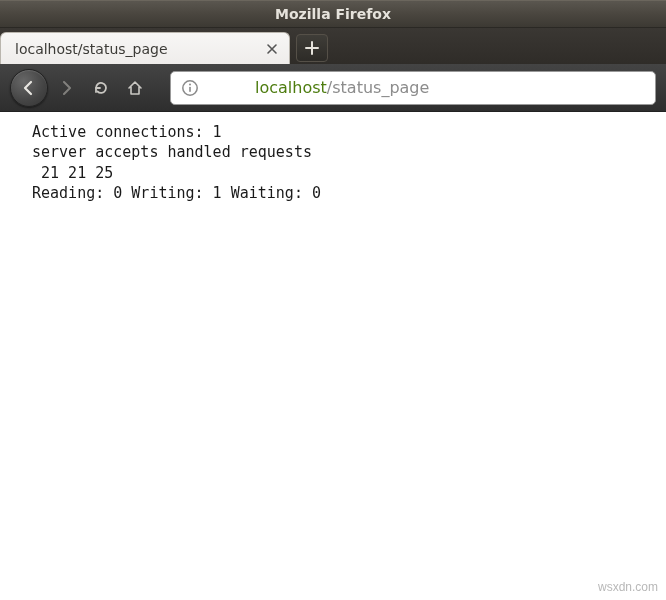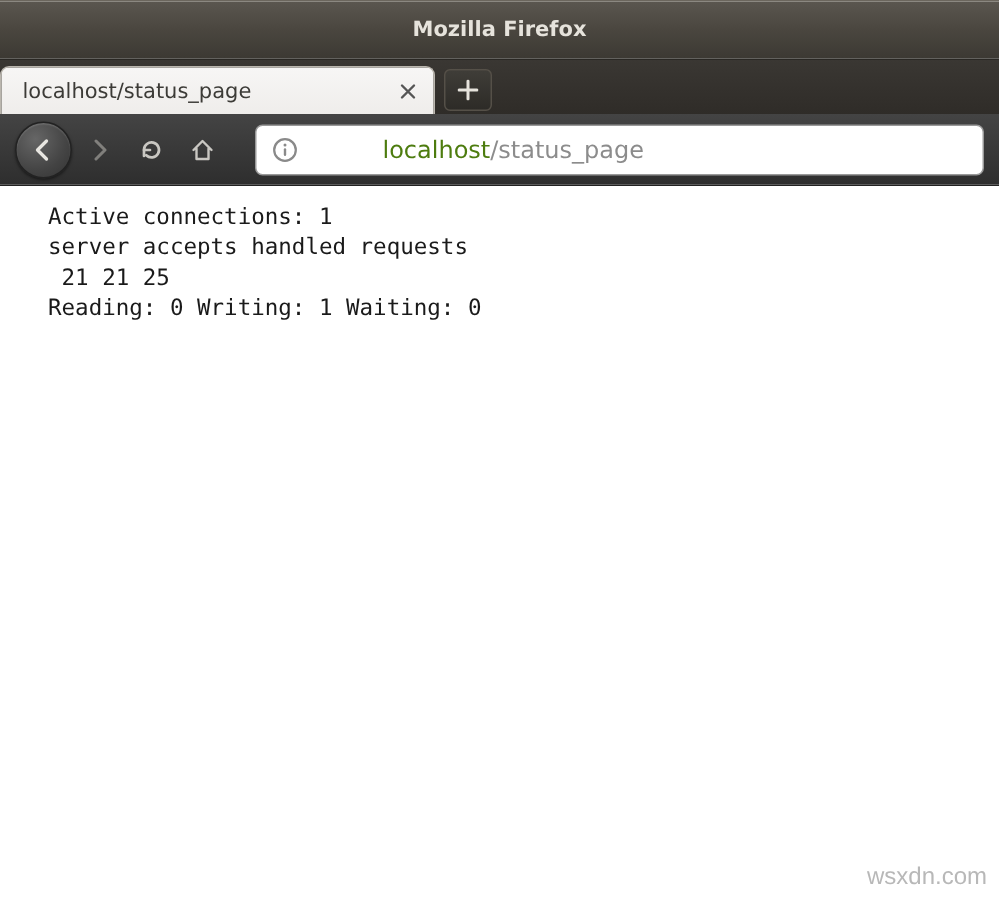--- a/index.html
+++ b/index.html
@@ -6,21 +6,21 @@
     body {
       width: 666px;
       height: 600px;
       font-family: "DejaVu Sans", "Liberation Sans", sans-serif;
       background: #fff;
       position: relative;
       overflow: hidden;
     }
     
     .titlebar {
-      height: 40px;
+      height: 28px;
       background: linear-gradient(to bottom, #5a564f 0%, #4a463f 50%, #3c3933 100%);
       border-top: 1px solid #6b665d;
       border-bottom: 1px solid #2a2824;
       display: flex;
       align-items: center;
       justify-content: center;
       color: #e6e3dc;
       font-size: 14px;
       font-weight: bold;
     }
@@ -120,21 +120,21 @@
       font-family: "DejaVu Sans Mono", "Liberation Mono", monospace;
       font-size: 15px;
       line-height: 1.35;
       color: #1a1a1a;
       white-space: pre;
     }
     .watermark {
       position: absolute;
       right: 8px;
       bottom: 6px;
-      font-size: 16px;
+      font-size: 12px;
       color: #b8b8b8;
       font-family: Arial, sans-serif;
     }
     svg { display: block; }
   </style>
 </head>
 <body>
 
 <div class="titlebar">
   <span>Mozilla Firefox</span>

